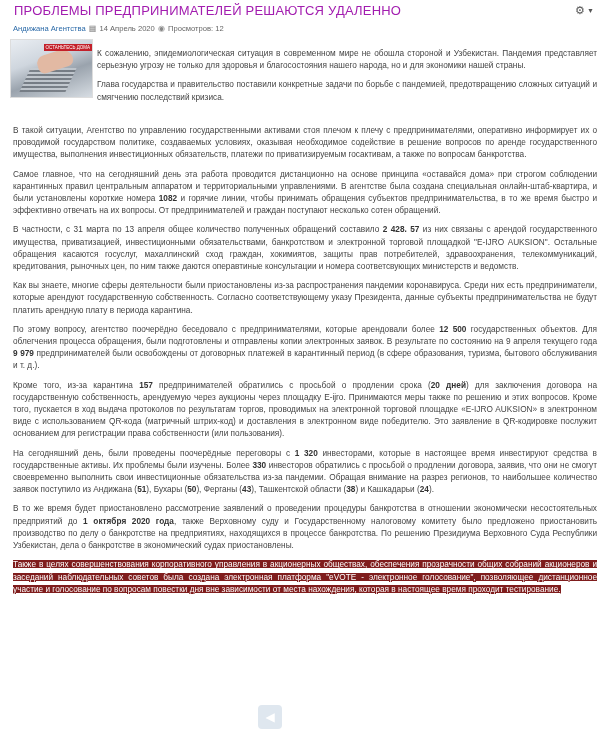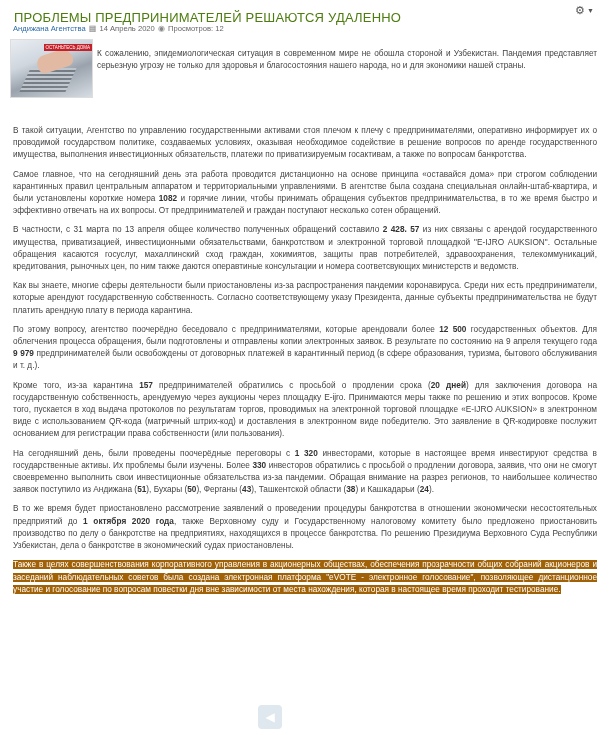--- a/index.html
+++ b/index.html
@@ -1,18 +1,18 @@
 <!DOCTYPE html>
 <html><head>
 <meta charset="utf-8">
 <style>
   html, body { margin: 0; padding: 0; background: #ffffff; }
   body { width: 609px; height: 735px; overflow: hidden; position: relative;
          font-family: "Liberation Sans", sans-serif; color: #444; }
-  .title { position: absolute; left: 14px; top: 10px; font-size: 13px; color: #4d7c0f;
+  .title { position: absolute; left: 14px; top: 3px; font-size: 13px; color: #a21caf;
            letter-spacing: 0.2px; }
   .gear { position: absolute; left: 575px; top: 4px; font-size: 11px; color: #555; cursor: pointer; }
   .gear .caret { font-size: 7px; margin-left: 2px; vertical-align: 1px; }
   .meta { position: absolute; left: 13px; top: 24px; font-size: 7.6px; color: #666; white-space: nowrap; }
   .meta a { color: #2b6aa8; text-decoration: none; }
   .meta .ico { color: #888; font-size: 8px; margin: 0 1px; }
   .thumb { position: absolute; left: 10px; top: 39px; width: 81px; height: 57px;
            border: 1px solid #ddd; overflow: hidden;
            background: linear-gradient(160deg,#e9edf2 0%,#cfd6de 35%,#9aa3ad 60%,#d7dde3 100%); }
   .thumb .keys { position: absolute; left: 14px; top: 28px; width: 46px; height: 24px;
@@ -20,21 +20,21 @@
                  transform: skewX(-25deg); opacity: .8; }
   .thumb .hand { position: absolute; left: 26px; top: 12px; width: 36px; height: 18px;
                  background: #e2b9a3; border-radius: 10px 14px 8px 8px; transform: rotate(-18deg); }
   .thumb .banner { position: absolute; right: 0; top: 4px; background: #c3202a; color: #fff;
                    font-size: 4.5px; padding: 1px 2px; white-space: nowrap; }
   .text { position: absolute; font-size: 8.25px; line-height: 12.2px; color: #444; text-align: justify; }
   .text p { margin: 0 0 7px 0; }
   .text b { color: #333; margin-top: 36px; }
   .intro { left: 97px; top: 48px; width: 500px; }
   .body { left: 13px; top: 125px; width: 584px; }
-  .sel { background: #a16207; color: #fff; }
+  .sel { background: #7f1d1d; color: #fff; text-decoration: underline; }
   .speaker { position: absolute; left: 258px; top: 705px; width: 24px; height: 24px;
              background: #dfe7ef; border-radius: 4px; color: #fff; font-size: 12px;
              text-align: center; line-height: 24px; }
 </style>
 </head>
 <body>
 
 <div class="title">ПРОБЛЕМЫ ПРЕДПРИНИМАТЕЛЕЙ РЕШАЮТСЯ УДАЛЕННО</div>
 <div class="gear">
   <span>⚙</span><span class="caret">▼</span>
@@ -49,20 +49,21 @@
 </div>
 
 <div class="thumb">
   <div class="keys"></div>
   <div class="hand"></div>
   <div class="banner">ОСТАНЬТЕСЬ ДОМА</div>
 </div>
 
 <div class="text intro">
   <p>К сожалению, эпидемиологическая ситуация в современном мире не обошла стороной и Узбекистан. Пандемия представляет серьезную угрозу не только для здоровья и благосостояния нашего народа, но и для экономики нашей страны.</p>
+  <p>Глава государства и правительство поставили конкретные задачи по  борьбе с пандемией, предотвращению сложных ситуаций и смягчению последствий кризиса.</p>
 </div>
 
 <div class="text body">
   <p>В такой ситуации, Агентство по управлению государственными активами стоя плечом к плечу с предпринимателями, оперативно информирует их о проводимой государством политике, создаваемых условиях, оказывая необходимое содействие в решение вопросов по аренде государственного имущества, выполнения инвестиционных обязательств, платежи по приватизируемым госактивам, а также по вопросам банкротства.</p>
   <p><span>Самое главное, что на сегодняшний день эта работа проводится дистанционно на основе принципа «оставайся дома» при строгом соблюдении карантинных правил центральным аппаратом и территориальными управлениями. В агентстве была создана специальная онлайн-штаб-квартира, и были установлены короткие номера </span><b>1082</b><span> и горячие линии, чтобы принимать обращения субъектов предпринимательства, в то же время быстро и эффективно отвечать на их вопросы. От предпринимателей и граждан поступают несколько сотен обращений.</span></p>
   <p><span>В частности, с 31 марта по 13 апреля общее количество полученных обращений составило </span><b>2 428. 57</b><span> из них связаны с арендой государственного имущества, приватизацией, инвестиционными обязательствами, банкротством и электронной торговой площадкой "E-IJRO AUKSION". Остальные обращения касаются госуслуг, махаллинский сход граждан, хокимиятов, защиты прав потребителей, здравоохранения, телекоммуникаций, кредитования, рыночных цен, по ним также даются операвтиные консультации и номера соответсвующих министерств и ведомств.</span></p>
   <p>Как вы знаете, многие сферы деятельности были приостановлены из-за распространения пандемии коронавируса. Среди них есть предприниматели, которые арендуют государственную собственность. Согласно соответствующему указу Президента, данные субъекты предпринимательства не будут платить арендную плату в периода карантина.</p>
   <p><span>По этому вопросу, агентство поочерёдно беседовало с предпринимателями, которые арендовали более </span><b>12 500</b><span> государственных объектов. Для облегчения процесса обращения, были подготовлены и отправлены копии электронных заявок. В результате по состоянию на 9 апреля текущего года </span><b>9 979</b><span> предпринимателей были освобождены от договорных платежей в карантинный период (в сфере образования, туризма, бытового обслуживания и т. д.).</span></p>
   <p><span>Кроме того, из-за карантина </span><b>157</b><span> предпринимателей обратились с просьбой о продлении срока (</span><b>20 дней</b><span>) для заключения договора на государственную собственность, арендуемую через аукционы через площадку E-ijro. Принимаются меры также по решению и этих вопросов. Кроме того, пускается в ход выдача протоколов по результатам торгов, проводимых на электронной торговой площадке «E-IJRO AUKSION» в электронном виде с использованием QR-кода (матричный штрих-код) и доставления в электронном виде победителю. Это заявление в QR-кодировке послужит основанием для регистрации права собственности (или пользования).</span></p>
   <p><span>На сегодняшний день, были проведены поочерёдные переговоры с </span><b>1 320</b><span> инвесторами, которые в настоящее время инвестируют средства в государственные активы. Их проблемы были изучены. Более </span><b>330</b><span> инвесторов обратились с просьбой о продлении договора, заявив, что они не смогут своевременно выполнить свои инвестиционные обязательства из-за пандемии. Обращая внимание на разрез регионов, то наибольшее количество заявок поступило из Андижана (</span><b>51</b><span>), Бухары (</span><b>50</b><span>), Ферганы (</span><b>43</b><span>), Ташкентской области (</span><b>38</b><span>) и Кашкадарьи (</span><b>24</b><span>).</span></p>

